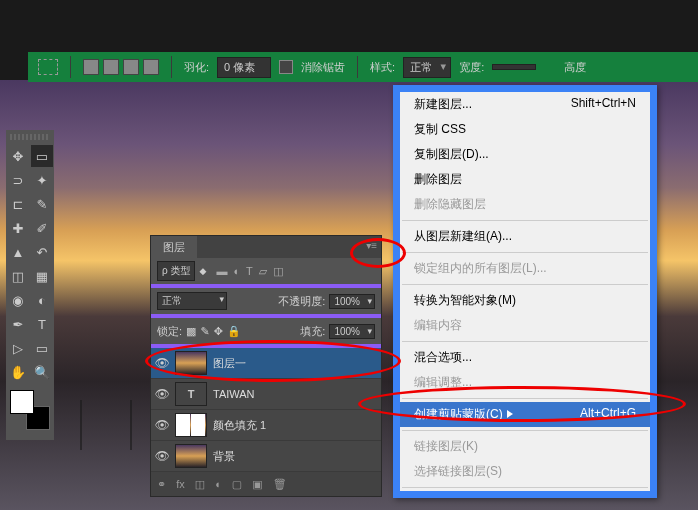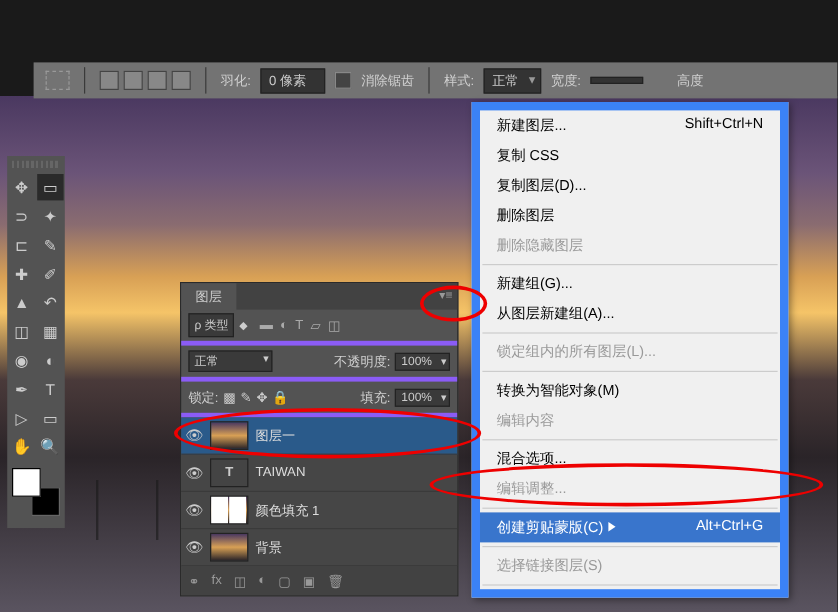--- a/index.html
+++ b/index.html
@@ -1,19 +1,19 @@
 <!DOCTYPE html>
 <html><head>
 <meta charset="utf-8">
 <style>
 body{margin:0;padding:0;background:#1a1a1a;font-family:"Microsoft YaHei",sans-serif;font-size:11px;color:#ccc;overflow:hidden;width:698px;height:510px;position:relative}
 .bg-image{position:absolute;top:80px;left:0;right:0;bottom:0;background:linear-gradient(to bottom,#4a3860 0%,#6b5478 15%,#8a6c70 25%,#d8a055 35%,#f5c468 42%,#4a3a3a 55%,#2a2428 70%,#5a5460 100%);z-index:0}
 .pier{position:absolute;bottom:60px;left:80px;right:0;height:50px;display:flex;gap:48px;opacity:0.6}
 .pier div{width:2px;height:50px;background:#1a1a1a}
-.topbar{position:absolute;top:52px;left:28px;right:0;height:30px;background:#737373;display:flex;align-items:center;padding:0 10px;gap:8px;z-index:3}
+.topbar{position:absolute;top:52px;left:28px;right:0;height:30px;background:#15803d;display:flex;align-items:center;padding:0 10px;gap:8px;z-index:3}
 .divider{width:1px;height:22px;background:#3a3a3a;margin:0 4px}
 .icon-box{width:18px;height:14px;border:1px solid #999;position:relative}
 .icon-box.dashed{border-style:dashed}
 .small-icons{display:flex;gap:4px}
 .small-icons div{width:14px;height:14px;background:#888;border:1px solid #444}
 .label{color:#d0d0d0;font-size:11px}
 .input-box{background:#333;border:1px solid #222;padding:2px 6px;color:#ccc;font-size:11px;min-width:40px}
 .checkbox{width:12px;height:12px;border:1px solid #888;background:#444}
 .dropdown{background:#333;border:1px solid #222;padding:2px 18px 2px 6px;color:#ccc;font-size:11px;position:relative}
 .dropdown::after{content:"▾";position:absolute;right:4px;top:2px;color:#999}
@@ -223,23 +223,20 @@
       <span>复制图层(D)...</span>
     </div>
     <div class="menu-item">
       <span>删除图层</span>
     </div>
     <div class="menu-item disabled">
       <span>删除隐藏图层</span>
     </div>
     <div class="menu-sep"></div>
     <div class="menu-item">
-      <span>新建组(G)...</span>
-    </div>
-    <div class="menu-item">
       <span>从图层新建组(A)...</span>
     </div>
     <div class="menu-sep"></div>
     <div class="menu-item disabled">
       <span>锁定组内的所有图层(L)...</span>
     </div>
     <div class="menu-sep"></div>
     <div class="menu-item">
       <span>转换为智能对象(M)</span>
     </div>
@@ -253,20 +250,23 @@
     <div class="menu-item disabled">
       <span>编辑调整...</span>
     </div>
     <div class="menu-sep"></div>
     <div class="menu-item hover">
       <span>创建剪贴蒙版(C)<span class="cursor-arrow"></span></span>
       <span>Alt+Ctrl+G</span>
     </div>
     <div class="menu-sep"></div>
     <div class="menu-item disabled">
+      <span>链接图层(K)</span>
+    </div>
+    <div class="menu-item disabled">
       <span>选择链接图层(S)</span>
     </div>
     <div class="menu-sep"></div>
   </div>
 
 <div class="red-circle1"></div>
 <div class="red-circle2"></div>
 <div class="red-circle3"></div>
 
 </body></html>

